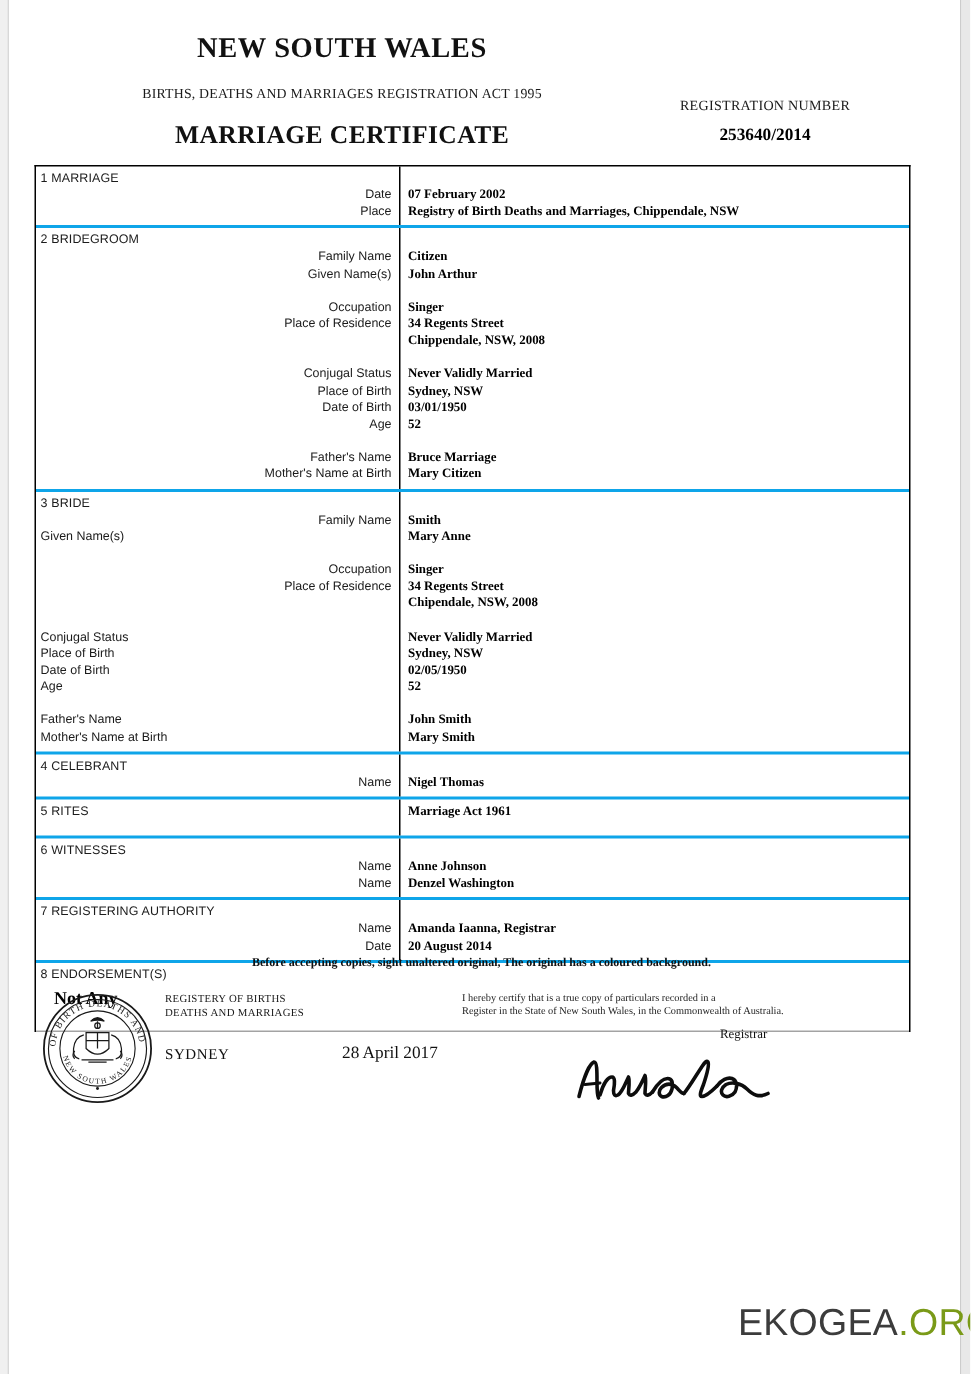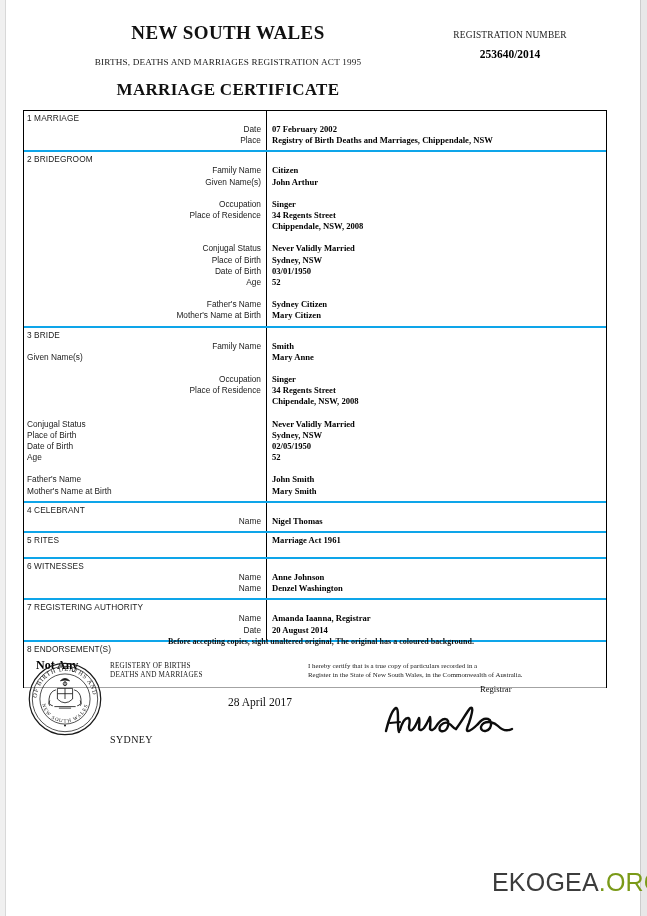--- a/index.html
+++ b/index.html
@@ -37,21 +37,21 @@
     font-family: "Liberation Serif", serif;
     font-weight: bold; font-size: 17px; letter-spacing: .3px;
     text-align: center; color: #111;
     width: 410px; margin-top: 13px;
   }
   .regblock {
     position: absolute; left: 415px; top: 30px; width: 190px; text-align: center;
   }
   .reg-label {
     font-family: "Liberation Serif", serif;
-    font-size: 9.4px; letter-spacing: .2px; color: #1a1a1a;
+    font-size: 9.4px; letter-spacing: .2px; color: #1a1a1a; margin-top: 36px;
   }
   .reg-value {
     font-family: "Liberation Serif", serif;
     font-weight: bold; font-size: 11.5px; color: #000;
     margin-top: 8px;
   }
 
   
   .table {
     position: absolute; left: 23px; top: 110px; width: 584px;
@@ -103,21 +103,21 @@
   }
   .seal { position: absolute; left: 27px; top: 661px; width: 76px; height: 76px; }
   .reg-office {
     position: absolute; left: 110px; top: 662px;
     font-family: "Liberation Serif", serif;
     font-size: 7.2px; line-height: 9px; color: #1a1a1a; letter-spacing: .2px;
   }
   .sydney {
     position: absolute; left: 110px; top: 698px;
     font-family: "Liberation Serif", serif;
-    font-size: 10px; color: #111; letter-spacing: .4px; margin-top: 36px;
+    font-size: 10px; color: #111; letter-spacing: .4px;
   }
   .issue-date {
     position: absolute; left: 228px; top: 696px;
     font-family: "Liberation Serif", serif;
     font-size: 11.5px; color: #111;
   }
   .certify {
     position: absolute; left: 308px; top: 661px; width: 300px;
     font-family: "Liberation Serif", serif;
     font-size: 6.9px; line-height: 9.2px; color: #1a1a1a;
@@ -213,21 +213,21 @@
           <div class="lbl">Date of Birth</div>
           <div class="val">03/01/1950</div>
         </div>
         <div class="row">
           <div class="lbl">Age</div>
           <div class="val">52</div>
         </div>
         <div class="spacer"></div>
         <div class="row">
           <div class="lbl">Father's Name</div>
-          <div class="val">Sydney Citizen</div>
+          <div class="val">Bruce Marriage</div>
         </div>
         <div class="row">
           <div class="lbl">Mother's Name at Birth</div>
           <div class="val">Mary Citizen</div>
         </div>
       </div>
       <div class="pad-b"></div>
     </div>
 
     <div class="sec">

